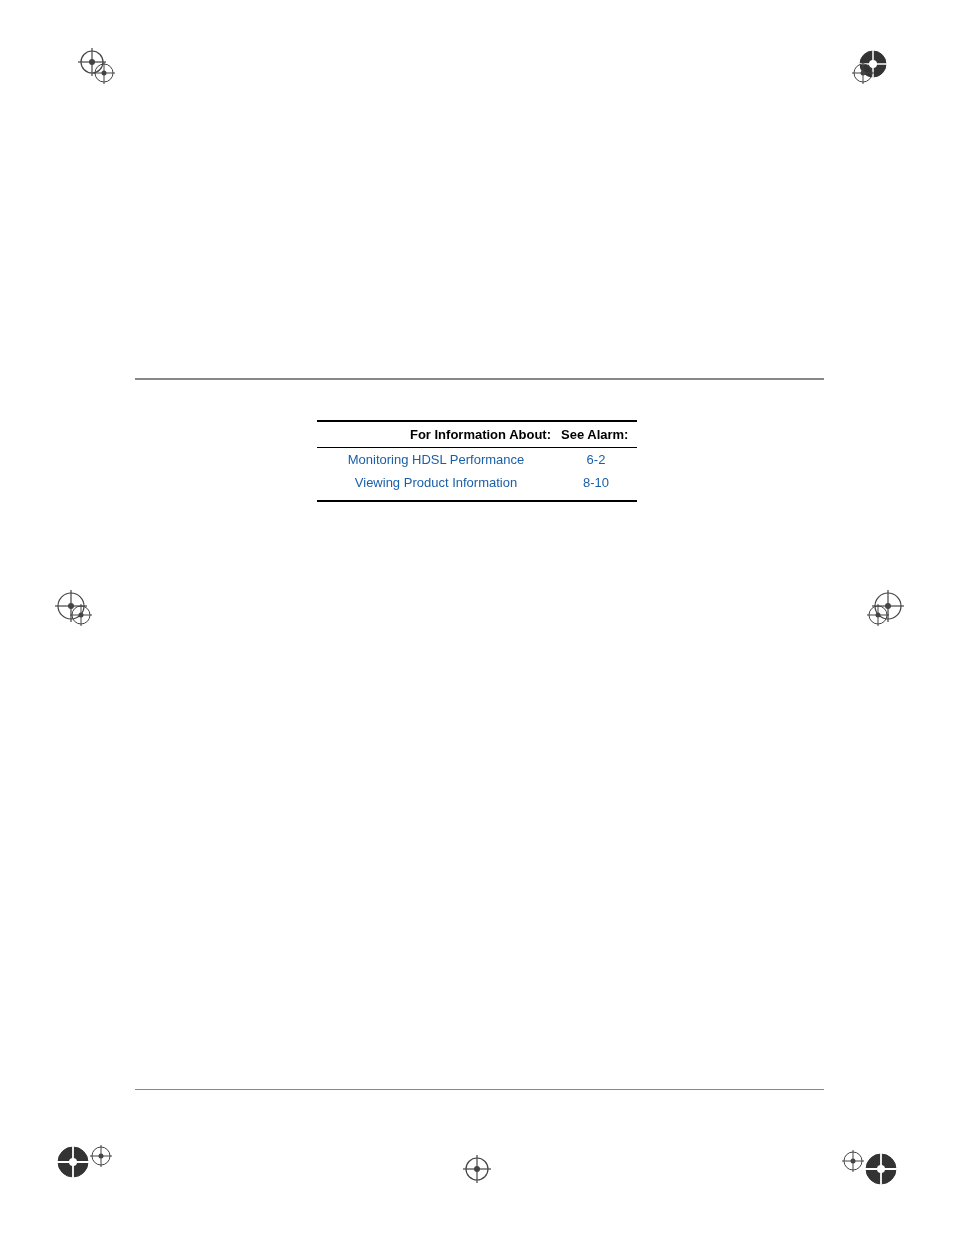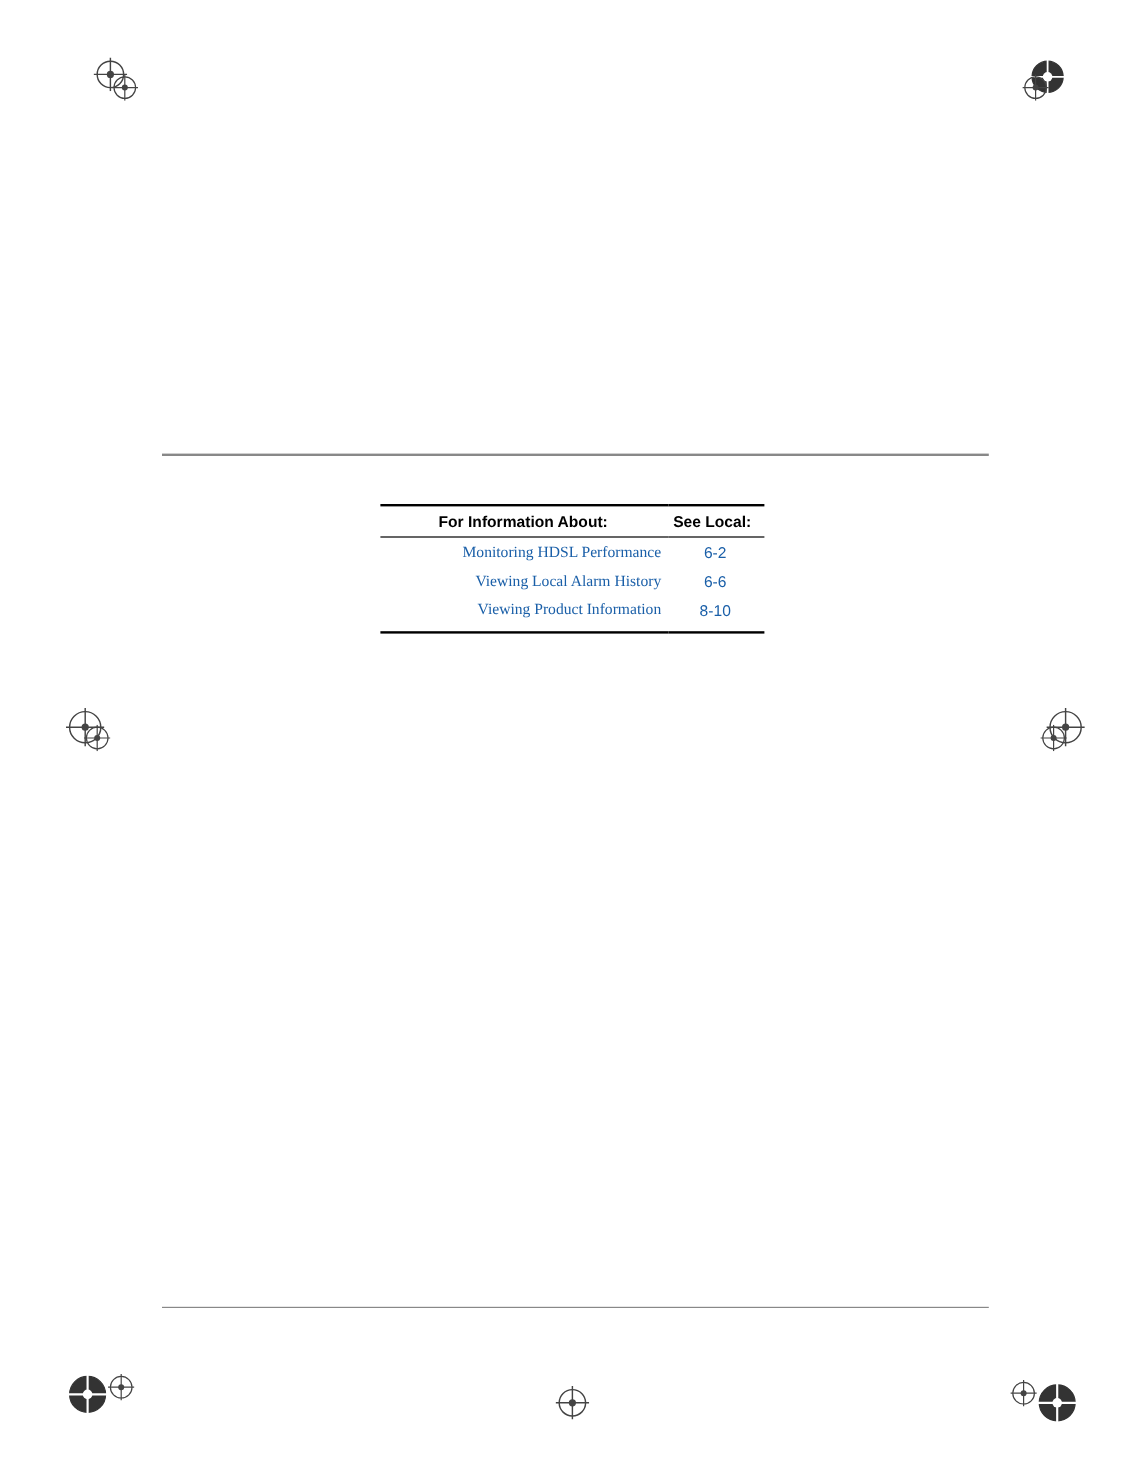--- a/index.html
+++ b/index.html
@@ -161,38 +161,37 @@
     .toc-table thead tr th {
       font-weight: bold;
       font-size: 13px;
       padding: 5px 6px 5px 4px;
       border-top: 2.5px solid #000;
       border-bottom: 1.5px solid #000;
       color: #000;
     }
 
     .toc-table thead tr th:first-child {
-      text-align: center;
+      text-align: right;
       width: 75%;
     }
 
     .toc-table thead tr th:last-child {
       text-align: left;
       width: 25%;
     }
 
     .toc-table tbody tr td {
       padding: 4px 6px 4px 4px;
       color: #1a5fa8;
       font-size: 13px;
     }
 
     .toc-table tbody tr td:first-child {
-      text-align: right;
-      font-family: Liberation Serif, serif;
+      text-align: center;
     }
 
     .toc-table tbody tr td:last-child {
       text-align: center;
       color: #1a5fa8;
     }
 
     .toc-table tbody tr:last-child {
       border-bottom: 2.5px solid #000;
     }
@@ -324,31 +323,27 @@
 
 <div class="hr-top"></div>
 
 <div class="hr-bottom"></div>
 
 <div class="content-area">
   <table class="toc-table">
     <thead>
       <tr>
         <th>For Information About:</th>
-        <th>See Local:</th>
+        <th>See Alarm:</th>
       </tr>
     </thead>
     <tbody id="toc-body">
     <tr>
           <td>Monitoring HDSL Performance</td>
           <td>6-2</td>
         </tr>
         <tr>
-          <td>Viewing Local Alarm History</td>
-          <td>6-6</td>
-        </tr>
-        <tr>
           <td>Viewing Product Information</td>
           <td>8-10</td>
         </tr>
       </tbody>
   </table>
 </div>
 
 </body></html>

